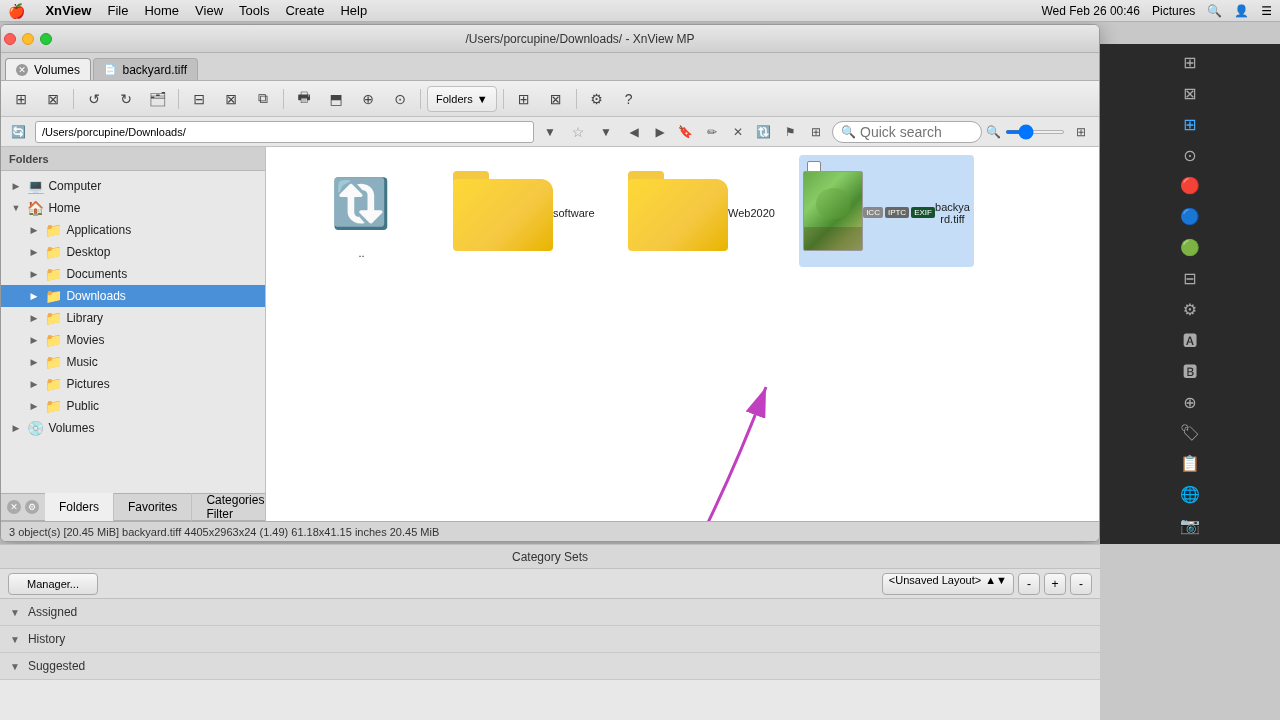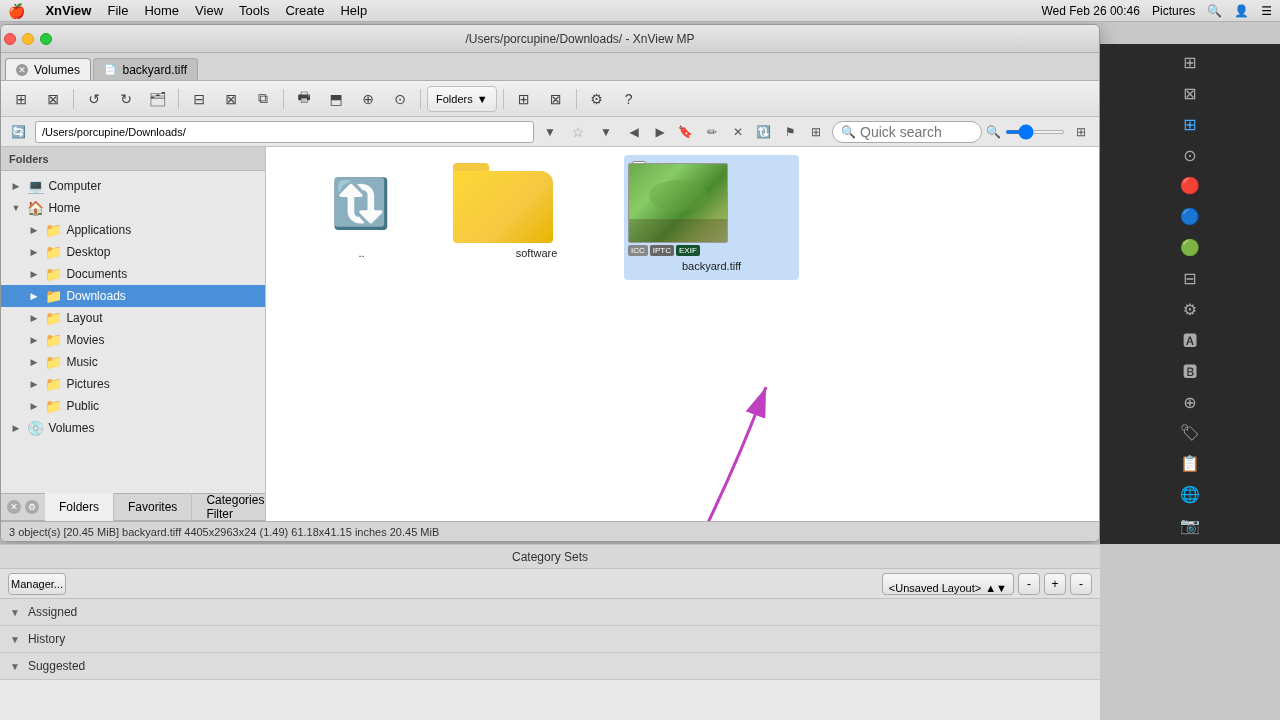--- a/index.html
+++ b/index.html
@@ -298,21 +298,22 @@
       display: flex;
       flex-wrap: wrap;
       align-content: flex-start;
       padding: 8px;
       gap: 0;
       overflow-y: auto;
     }
     .file-item {
       width: 175px;
       display: flex;
-      flex-direction: column;
+      flex-direction: row;
+      align-items: center;
       padding: 8px 4px;
       cursor: pointer;
       border-radius: 4px;
       position: relative;
     }
     .file-item.selected { background: #c5ddf7; }
     .file-icon-folder {
       width: 100px;
       height: 80px;
       position: relative;
@@ -424,21 +425,21 @@
       height: 30px;
       background: #e0e0e0;
       display: flex;
       align-items: center;
       padding: 0 8px;
       gap: 8px;
       border-bottom: 1px solid #c0c0c0;
     }
     .manager-btn {
       height: 22px;
-      padding: 0 2px;
+      padding: 0 18px;
       border: 1px solid #aaa;
       border-radius: 4px;
       background: linear-gradient(to bottom, #f8f8f8, #e0e0e0);
       cursor: pointer;
       font-size: 11px;
     }
     .layout-select {
       margin-left: auto;
       display: flex;
       align-items: center;
@@ -446,21 +447,21 @@
     }
     .layout-dropdown {
       height: 22px;
       border: 1px solid #aaa;
       border-radius: 4px;
       background: linear-gradient(to bottom, #f8f8f8, #e0e0e0);
       cursor: pointer;
       font-size: 11px;
       padding: 0 6px;
       display: flex;
-      align-items: flex-end;
+      align-items: flex-start;
       gap: 4px;
     }
     .layout-btn {
       width: 22px;
       height: 22px;
       border: 1px solid #aaa;
       border-radius: 4px;
       background: linear-gradient(to bottom, #f8f8f8, #e0e0e0);
       cursor: pointer;
       display: flex;
@@ -713,21 +714,21 @@
 
           <div class="tree-item selected" style="padding-left:26px;">
             <span class="tree-toggle">▶</span>
             <span class="tree-icon">📁</span>
             <span class="tree-label">Downloads</span>
           </div>
 
           <div class="tree-item" style="padding-left:26px;">
             <span class="tree-toggle">▶</span>
             <span class="tree-icon">📁</span>
-            <span class="tree-label">Layout</span>
+            <span class="tree-label">Library</span>
           </div>
 
           <div class="tree-item" style="padding-left:26px;">
             <span class="tree-toggle">▶</span>
             <span class="tree-icon">📁</span>
             <span class="tree-label">Movies</span>
           </div>
 
           <div class="tree-item" style="padding-left:26px;">
             <span class="tree-toggle">▶</span>
@@ -785,20 +786,27 @@
           </div>
 
           <div class="file-item">
             <div class="file-icon-folder">
               <div class="folder-tab"></div>
               <div class="folder-inner"></div>
             </div>
             <div class="file-name">software</div>
           </div>
 
+          <div class="file-item">
+            <div class="file-icon-folder">
+              <div class="folder-tab"></div>
+              <div class="folder-inner"></div>
+            </div>
+            <div class="file-name">Web2020</div>
+          </div>
 
           <div class="file-item selected">
             <div class="file-checkbox"></div>
             <div class="img-placeholder"></div>
             <div class="tiff-badges">
               <span class="tiff-badge icc">ICC</span>
               <span class="tiff-badge iptc">IPTC</span>
               <span class="tiff-badge exif">EXIF</span>
             </div>
             <div class="file-name">backyard.tiff</div>

